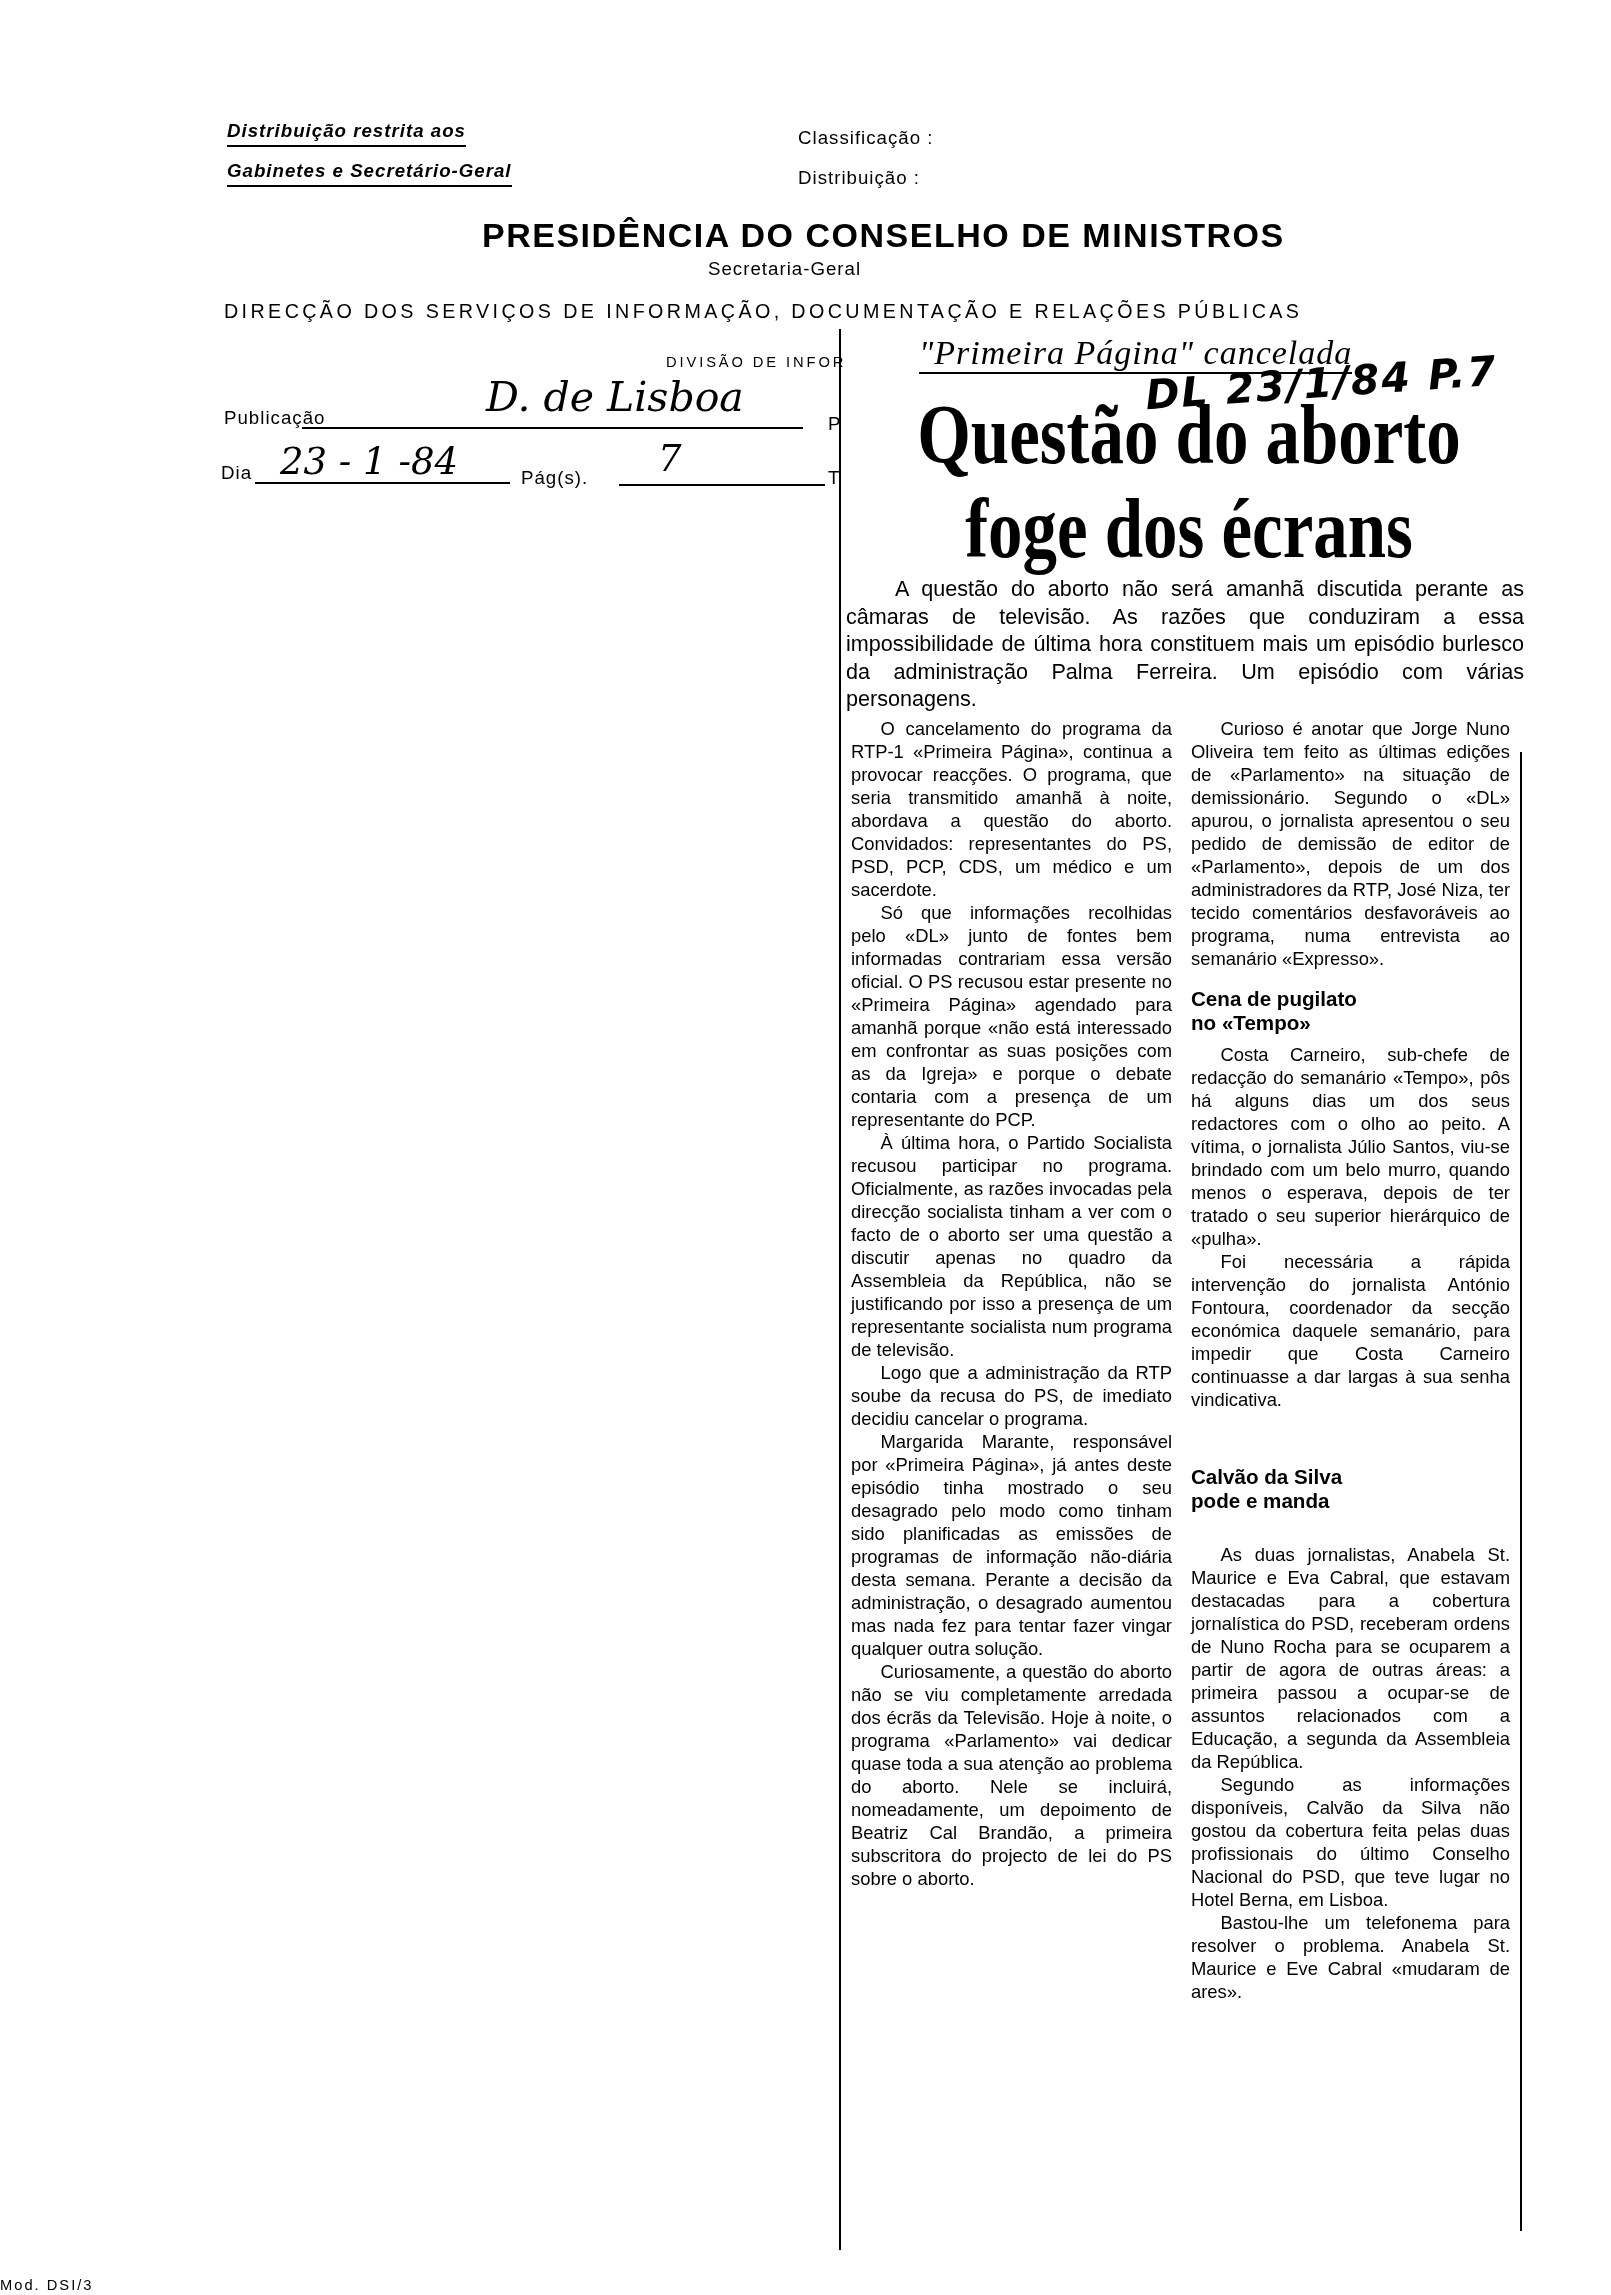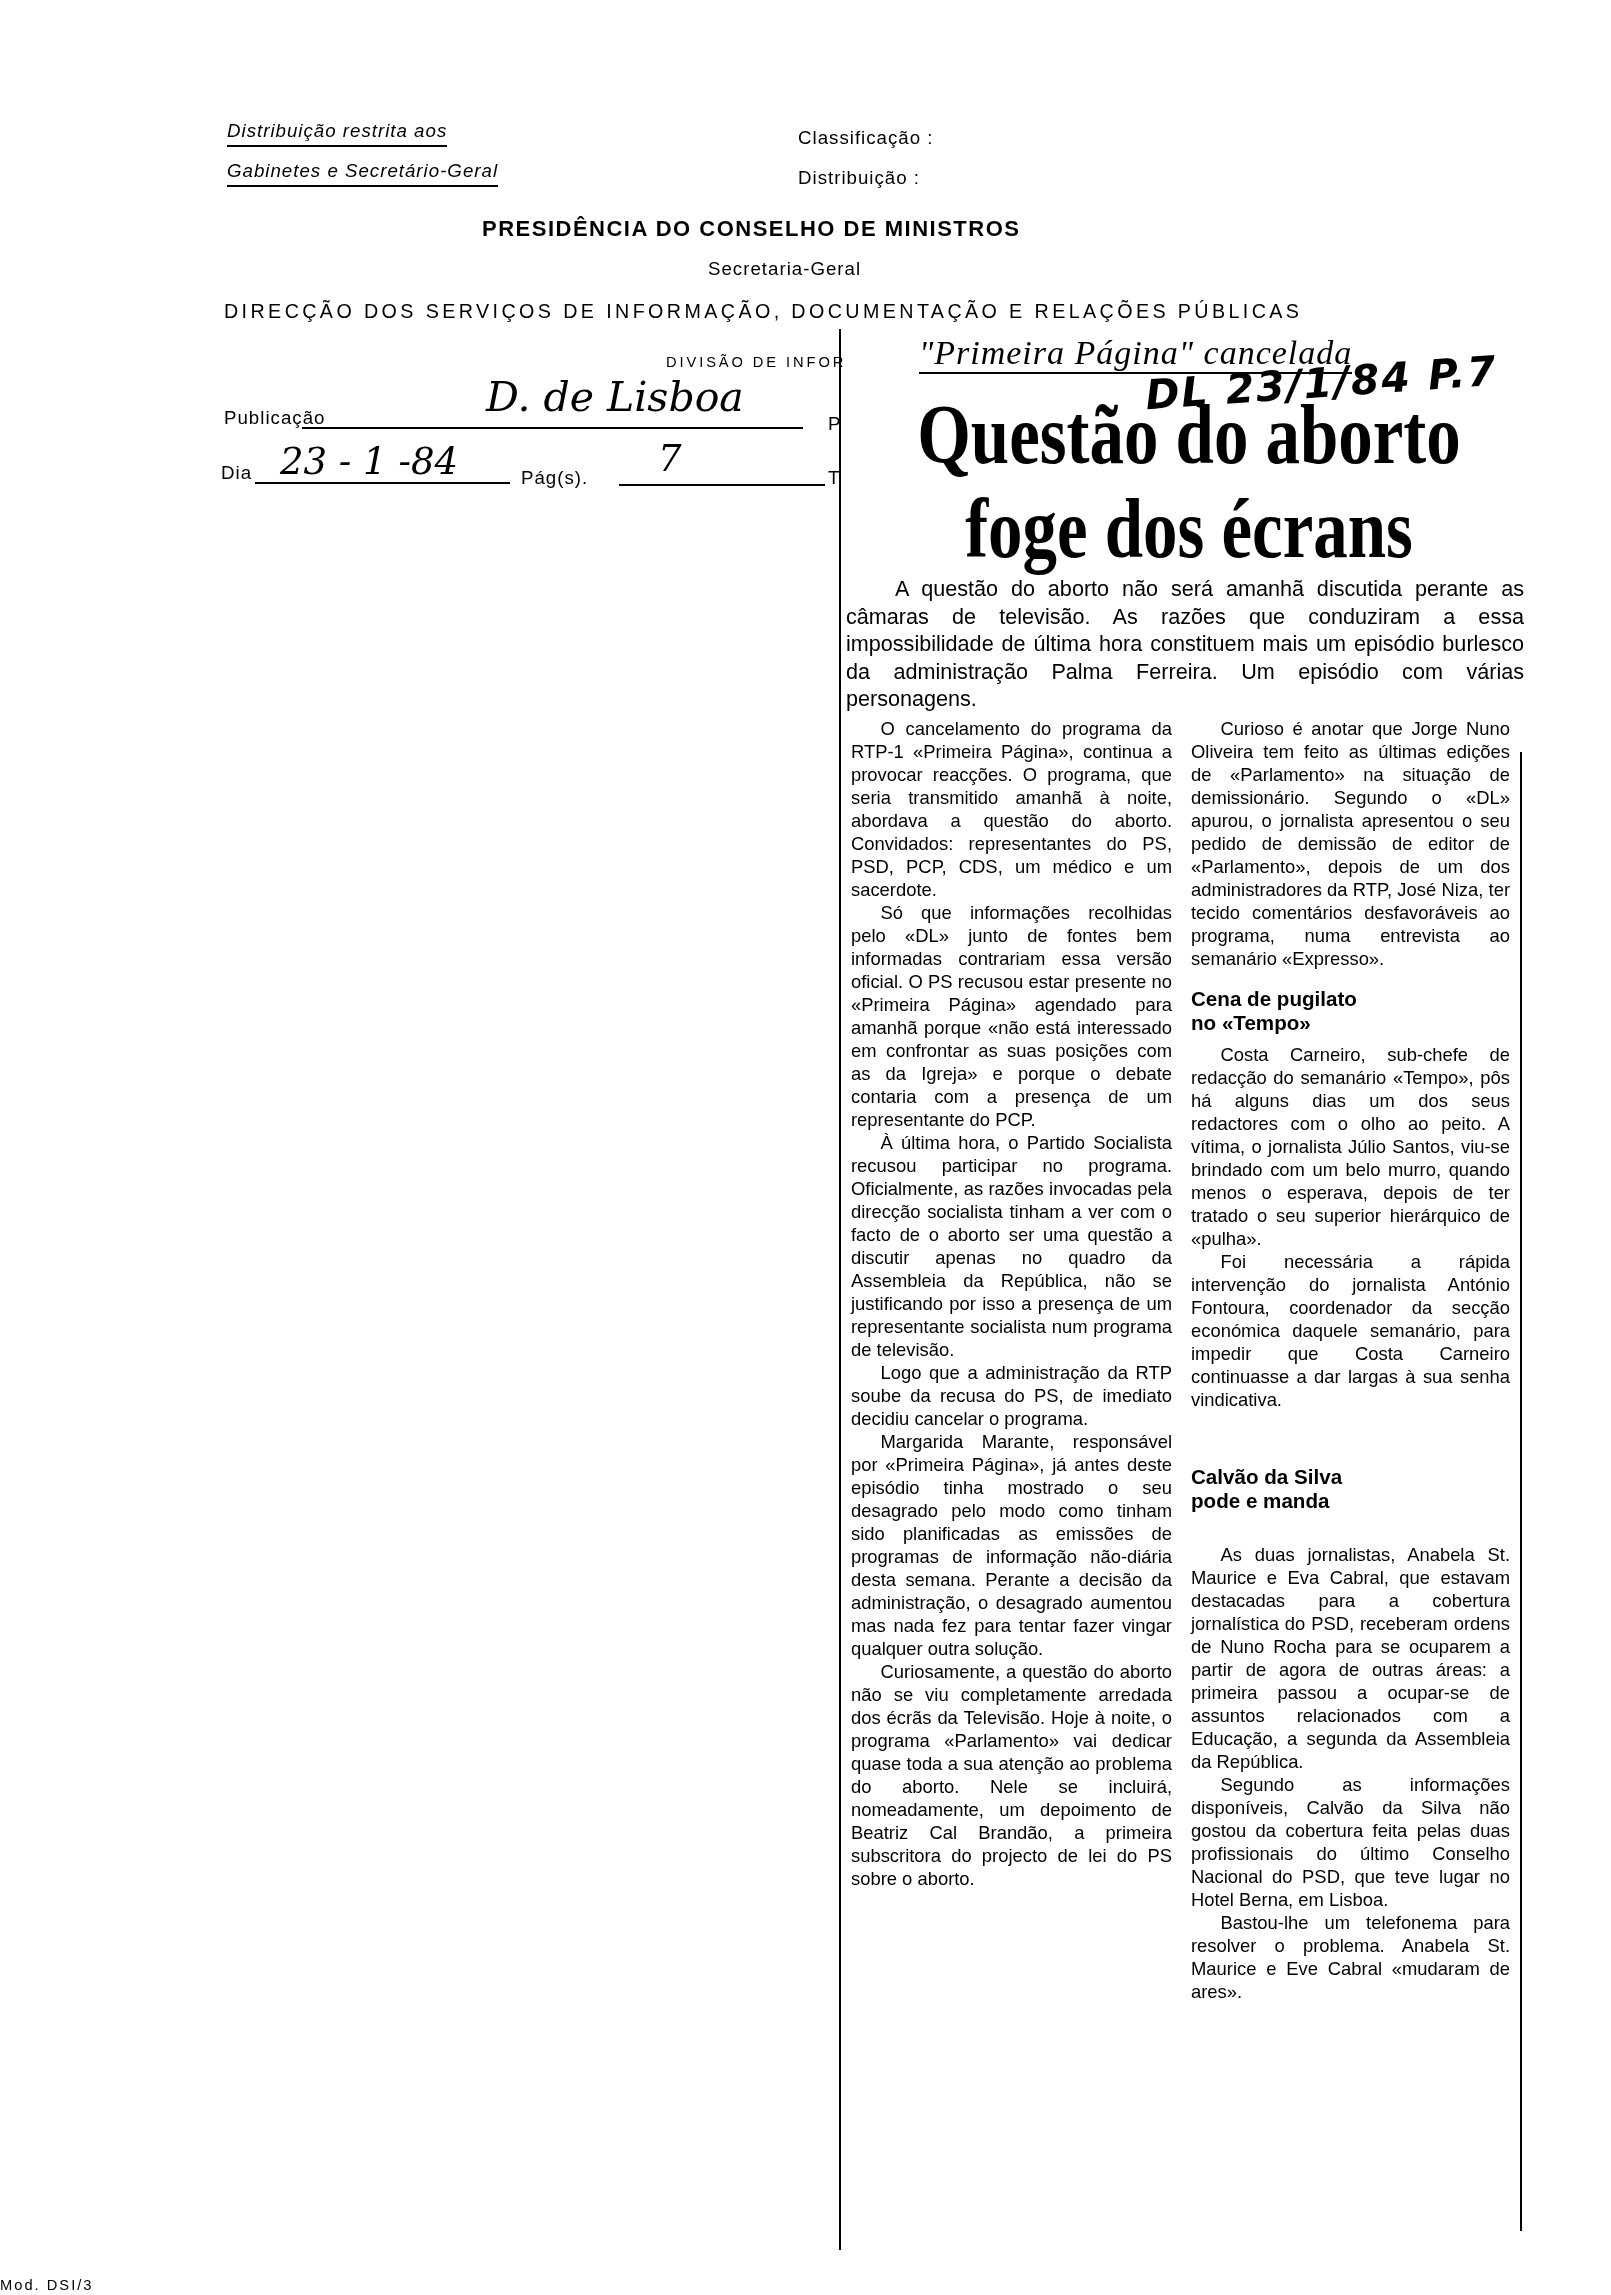--- a/index.html
+++ b/index.html
@@ -1,21 +1,21 @@
 <!DOCTYPE html>
 <html style="font-size:7.9px"><head>
 <meta charset="utf-8">
 <style>
   html, body { margin:0; padding:0; background:#ffffff; }
   body { width:1612px; height:2295px; position:relative; overflow:hidden; color:#000; font-family:"Liberation Sans", sans-serif; }
   .abs { position:absolute; }
-  .form-italic { font-family:"Liberation Sans", sans-serif; font-style:italic; font-size:18.7px; letter-spacing:1px; }
+  .form-italic { font-family:"Liberation Sans", sans-serif; font-style:italic; font-size:18.7px; letter-spacing:1px;font-weight:bold; }
   .ul-thick { border-bottom:2.9px solid #000; display:inline-block; padding-bottom:2.9px; }
   .form-label { font-size:18.7px; letter-spacing:1px; }
-  .title-main { font-size:22px; font-weight:bold; letter-spacing:1.5px; }
+  .title-main { font-size:34px; font-weight:bold; letter-spacing:1.5px; }
   .small-caps { font-size:14.7px; letter-spacing:2.9px; }
   .direccao { font-size:19.7px; letter-spacing:3.4px; white-space:nowrap; }
   .field-line { border-bottom:2px solid #000; }
   .hand { font-family:"DejaVu Serif", serif; font-style:italic; font-size:41px; }
   .clip-border { border-left:2px solid #000; }
   .kicker { font-family:"Liberation Serif", serif; font-style:italic; font-size:34px; letter-spacing:1px; white-space:nowrap; }
   .headline { font-family:"Liberation Serif", serif; font-weight:bold; font-size:84px; line-height:1.12; text-align:center; transform:scaleX(0.82); transform-origin:center top; white-space:nowrap; }
   .lead { font-size:21.6px; line-height:27.5px; text-align:justify; font-family:"Liberation Sans", sans-serif; }
   .col { font-size:18.4px; line-height:23px; text-align:justify; font-family:"Liberation Sans", sans-serif; }
   .col p { margin:0; text-indent:29.5px; }

